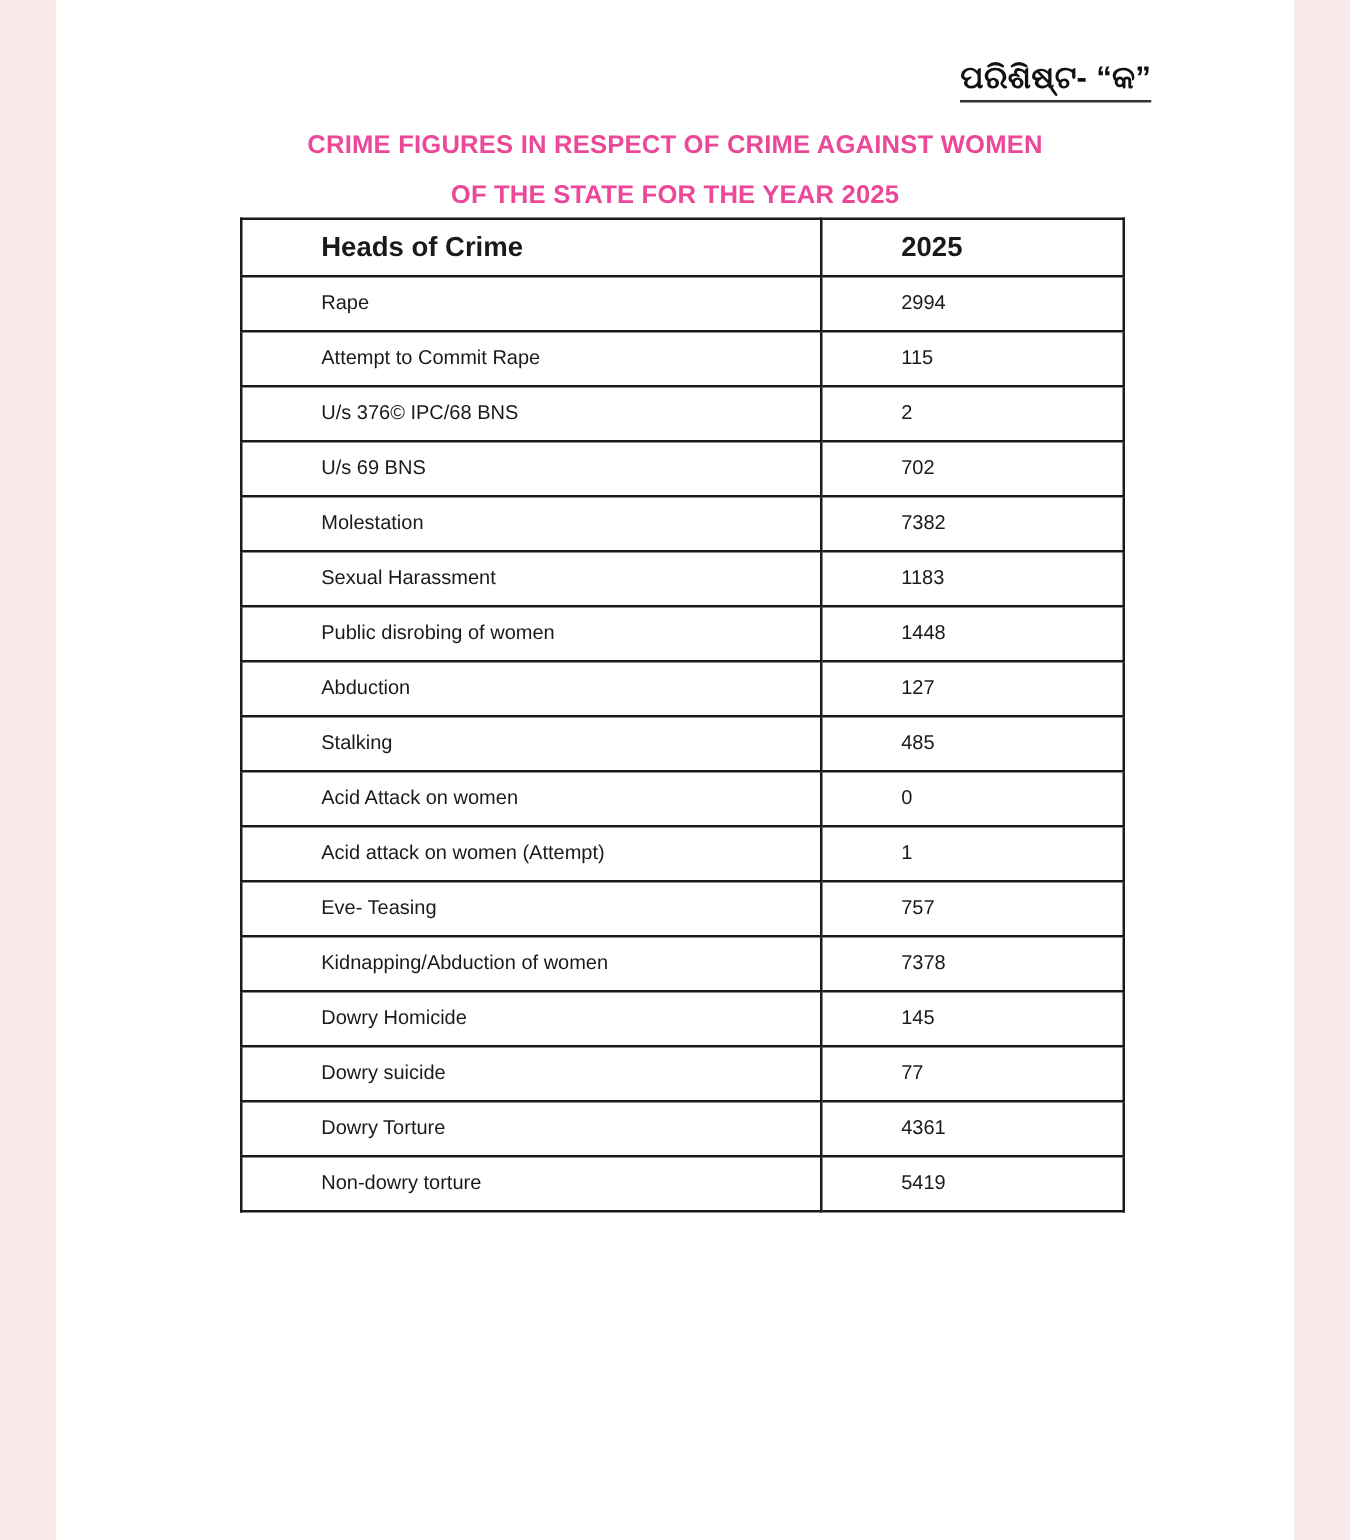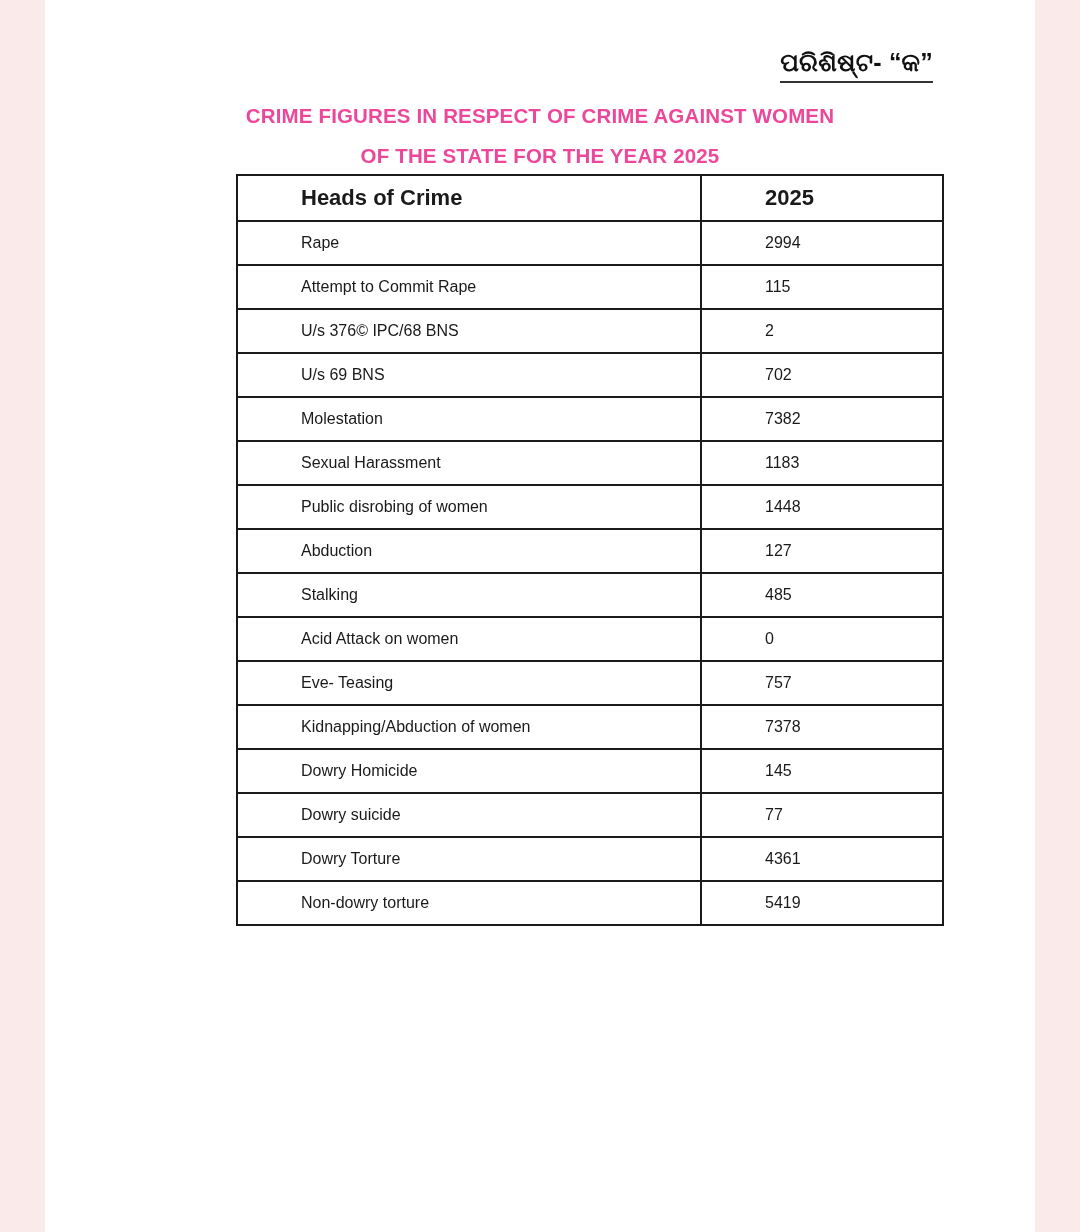--- a/index.html
+++ b/index.html
@@ -31,21 +31,21 @@
     left: 45px;
     top: 0;
     width: 990px;
     height: 1232px;
     background: #ffffff;
   }
 
   
   .appendix-line {
     position: absolute;
-    right: 102px;
+    right: 114px;
     top: 48px;
     text-align: right;
   }
   .appendix-text {
     display: inline-block;
     font-family: "Liberation Sans", sans-serif;
     font-size: 25px;
     font-weight: 700;
     color: #111111;
     letter-spacing: 0.2px;
@@ -76,21 +76,20 @@
     position: absolute;
     left: 147px;
     top: 174px;
     width: 706px;
   }
   table.crime-table {
     width: 706px;
     border-collapse: collapse;
     table-layout: fixed;
     background: #ffffff;
-    margin-left: 44px;
   }
   table.crime-table col.col-head { width: 464px; }
   table.crime-table col.col-val  { width: 242px; }
 
   table.crime-table th,
   table.crime-table td {
     border: 2px solid #1a1a1a;
     padding: 0 0 0 63px;
     text-align: left;
     vertical-align: middle;
@@ -179,20 +178,24 @@
           </tr>
           <tr>
             <td class="head-cell">Stalking</td>
             <td class="value-cell">485</td>
           </tr>
           <tr>
             <td class="head-cell">Acid Attack on women</td>
             <td class="value-cell">0</td>
           </tr>
           <tr>
+            <td class="head-cell">Acid attack on women (Attempt)</td>
+            <td class="value-cell">1</td>
+          </tr>
+          <tr>
             <td class="head-cell">Eve- Teasing</td>
             <td class="value-cell">757</td>
           </tr>
           <tr>
             <td class="head-cell">Kidnapping/Abduction of women</td>
             <td class="value-cell">7378</td>
           </tr>
           <tr>
             <td class="head-cell">Dowry Homicide</td>
             <td class="value-cell">145</td>

